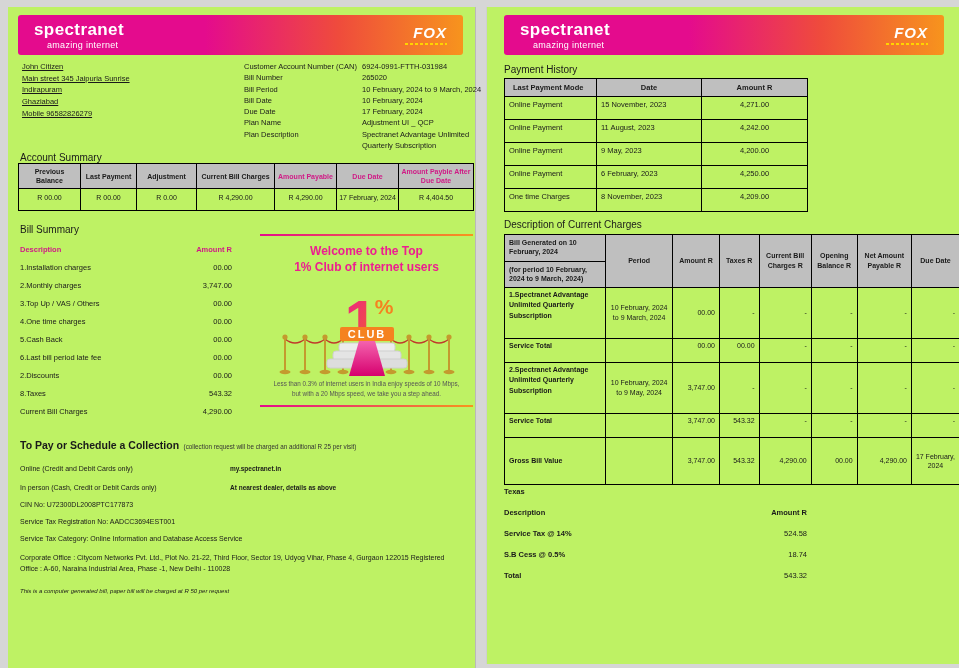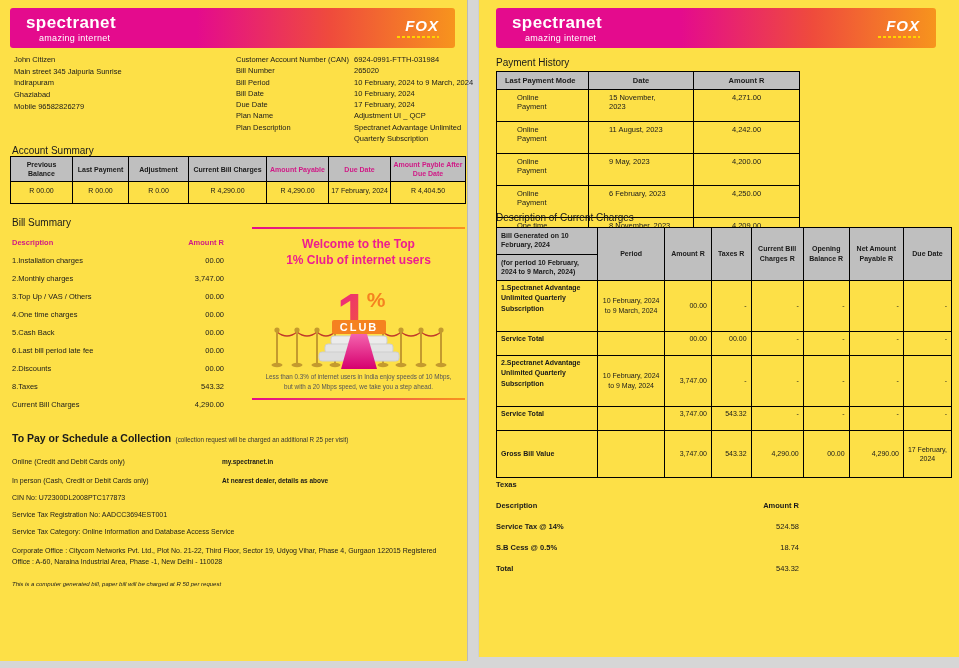--- a/index.html
+++ b/index.html
@@ -1,29 +1,29 @@
 <!DOCTYPE html>
 <html><head>
 <meta charset="utf-8">
 <style>
   html,body{margin:0;padding:0;}
   body{width:959px;height:668px;background:#d6d6d6;font-family:"Liberation Sans",sans-serif;color:#1a1a1a;position:relative;overflow:hidden;}
-  .page{position:absolute;top:0;background:#fde047;}
+  .page{position:absolute;top:7px;background:#bef264;margin-left:8px;}
   #page1{left:0;width:467px;height:661px;border-right:1px solid #b9b9b9;}
   #page2{left:478px;width:481px;height:657px;border-left:1px solid #cfcfcf;}
   .abs{position:absolute;}
 
   
   .banner{height:40px;border-radius:3px;background:linear-gradient(90deg,#e40b8d 0%,#e40b8d 42%,#ef4b3c 72%,#f7941d 100%);display:flex;justify-content:space-between;align-items:center;padding:0 16px;box-sizing:border-box;}
   .logo-name{color:#fff;font-weight:bold;font-size:17px;letter-spacing:.4px;line-height:1;}
   .logo-tag{color:#fff;font-size:9px;margin-top:2px;margin-left:13px;letter-spacing:.3px;}
   .fox{color:#fff;font-weight:900;font-style:italic;font-size:15px;letter-spacing:1px;line-height:1;text-align:right;}
   .fox-tag{height:2px;width:42px;margin-top:3px;background:repeating-linear-gradient(90deg,#ffd400 0 3px,rgba(255,212,0,0) 3px 5px);}
 
-  .small{font-size:7.5px;line-height:1.55;}
+  .small{font-size:7.5px;line-height:1.55;text-decoration:underline;}
   .title7{font-size:10px;}
   .meta{display:grid;grid-template-columns:116px 126px;column-gap:2px;font-size:7.5px;line-height:1.5;}
 
   table{border-collapse:collapse;table-layout:fixed;}
   th,td{border:1px solid #000;overflow:hidden;}
 
   
   .acc{width:455px;font-size:7px;}
   .acc th{background:#bfbfbf;font-weight:bold;text-align:center;padding:3px 2px;line-height:1.3;}
   .acc th.hp{color:#d01a86;}
@@ -45,21 +45,21 @@
   .pay-row .l{width:210px;}
   .pay-row .r{font-size:6.5px;font-weight:bold;}
   .pay-line{font-size:7px;margin-top:10px;}
   .foot{font-size:6px;font-style:italic;margin-top:14px;}
   .corp{font-size:7px;line-height:1.6;margin-top:10px;width:442px;}
 
   
   .ph{width:303px;font-size:7.5px;}
   .ph th{background:#bfbfbf;font-weight:bold;padding:4px 8px;text-align:center;}
   .ph th:first-child{text-align:left;}
-  .ph td{padding:3px 20px 10px;vertical-align:top;}
+  .ph td{padding:3px 4px 10px;vertical-align:top;}
   .ph td.amt{text-align:center;}
 
   
   .chg{width:456px;font-size:7px;}
   .chg th{background:#bfbfbf;font-weight:bold;text-align:center;padding:2px;line-height:1.35;vertical-align:middle;}
   .chg th.gen{padding:0;vertical-align:top;text-align:left;}
   .gen-top{padding:3px 4px 4px;border-bottom:1px solid #000;line-height:1.35;}
   .gen-bot{padding:3px 4px;line-height:1.35;}
   .chg td{padding:2px 3px;vertical-align:middle;}
   .chg td.c1{font-weight:bold;vertical-align:top;line-height:1.5;padding:2px 4px;}

